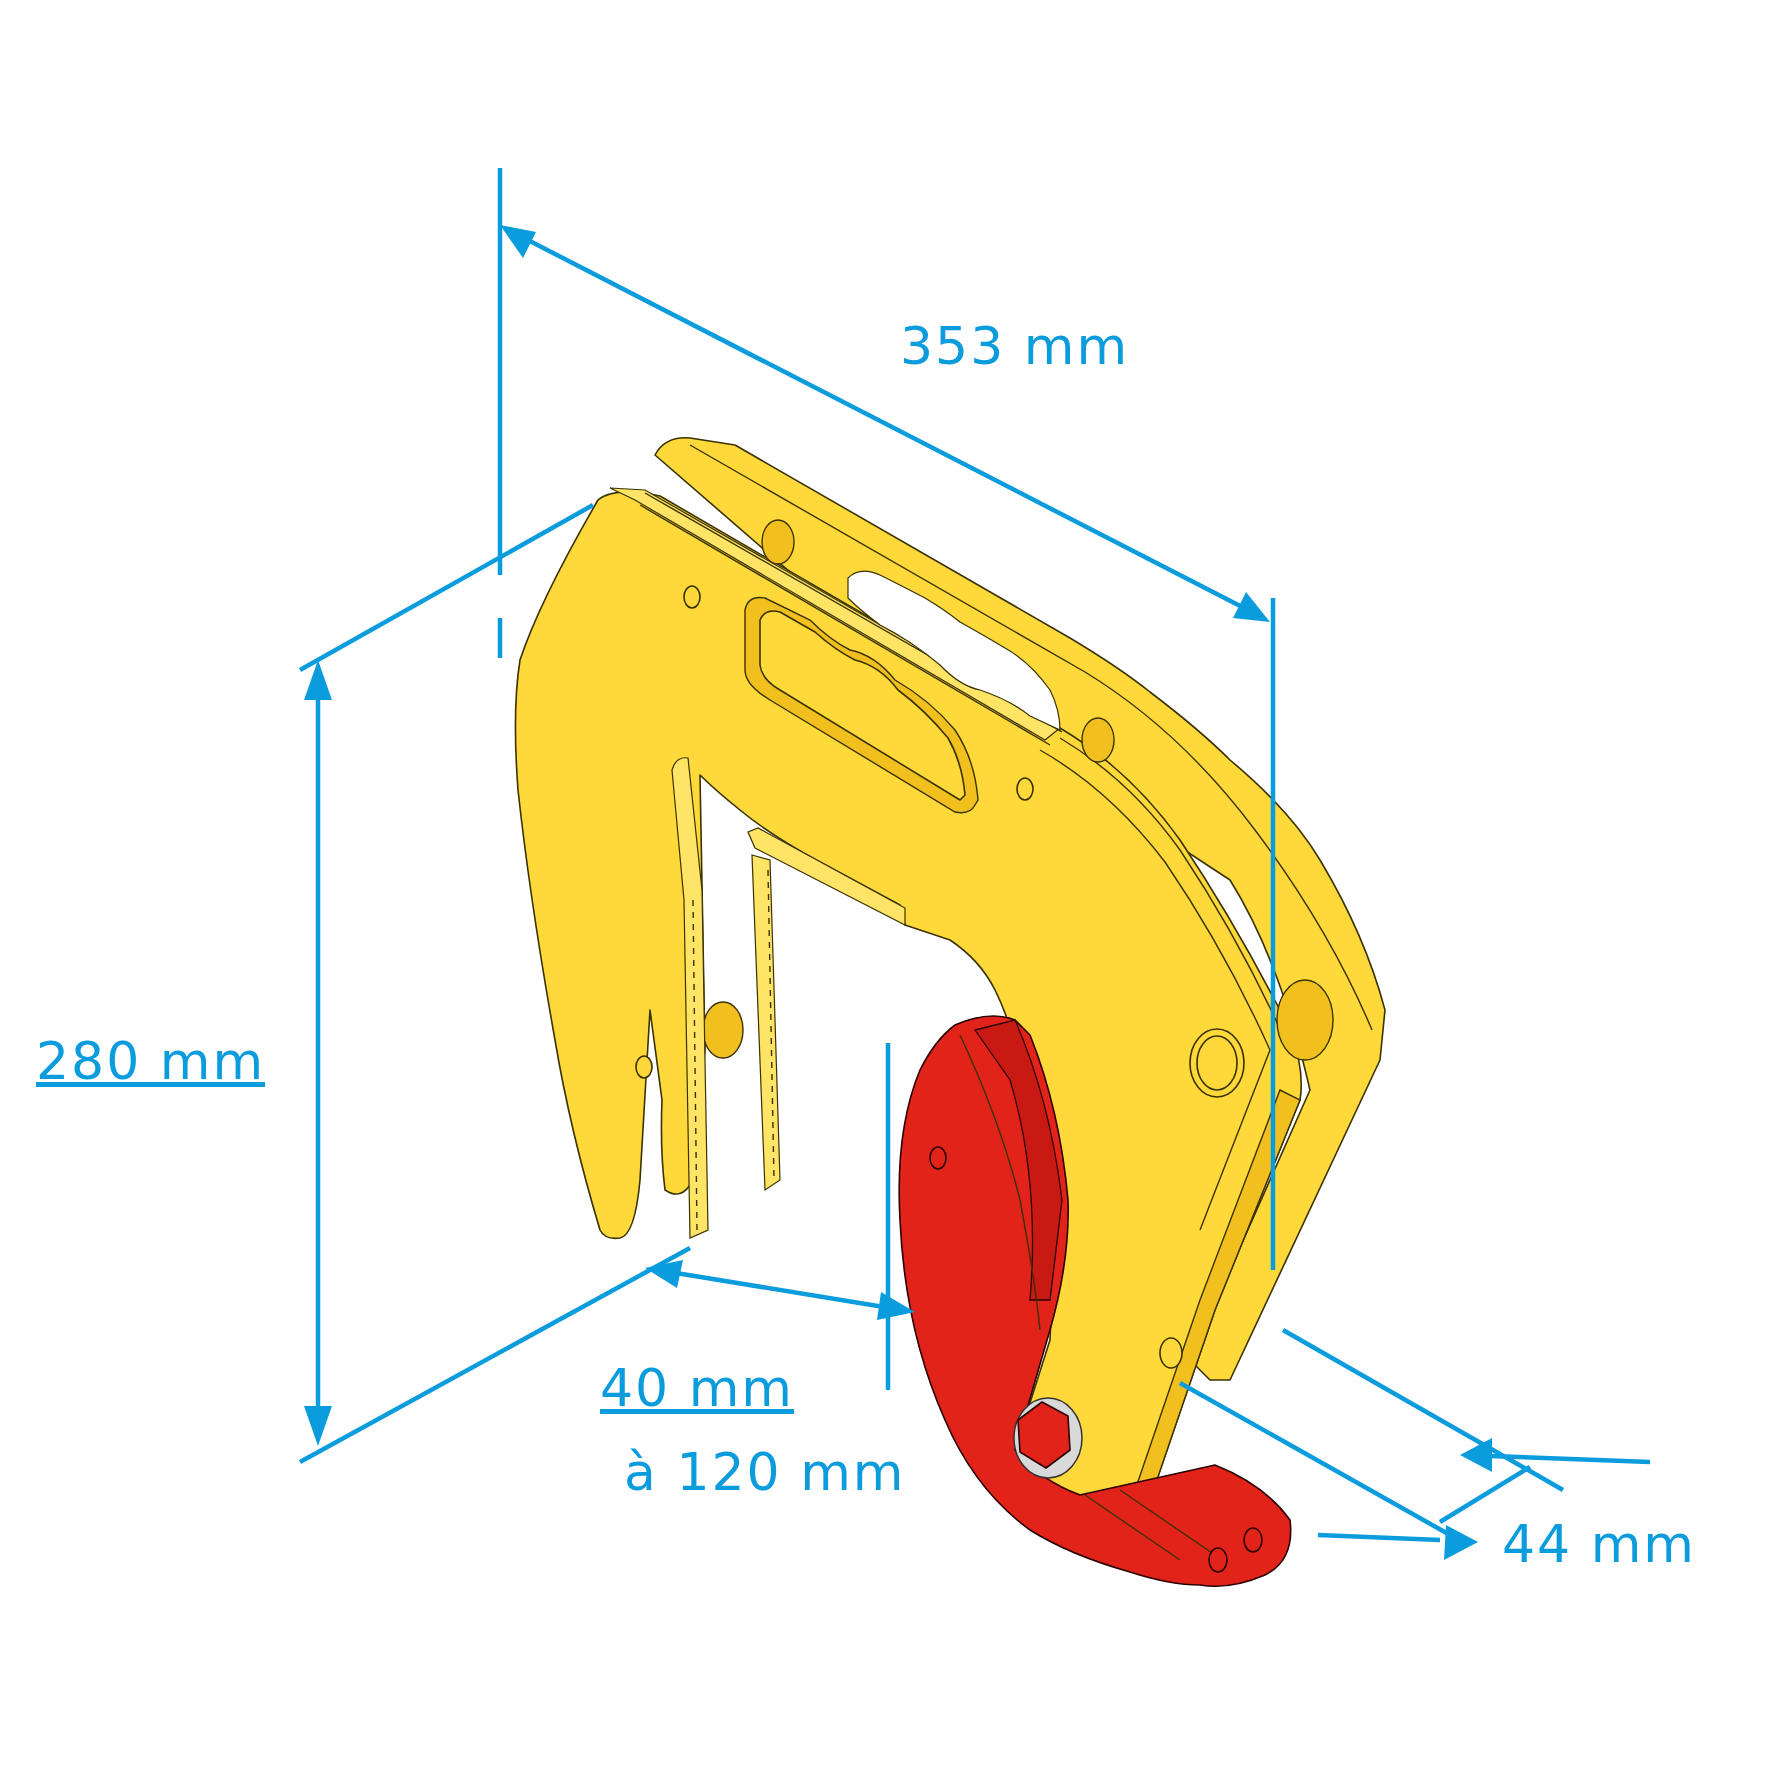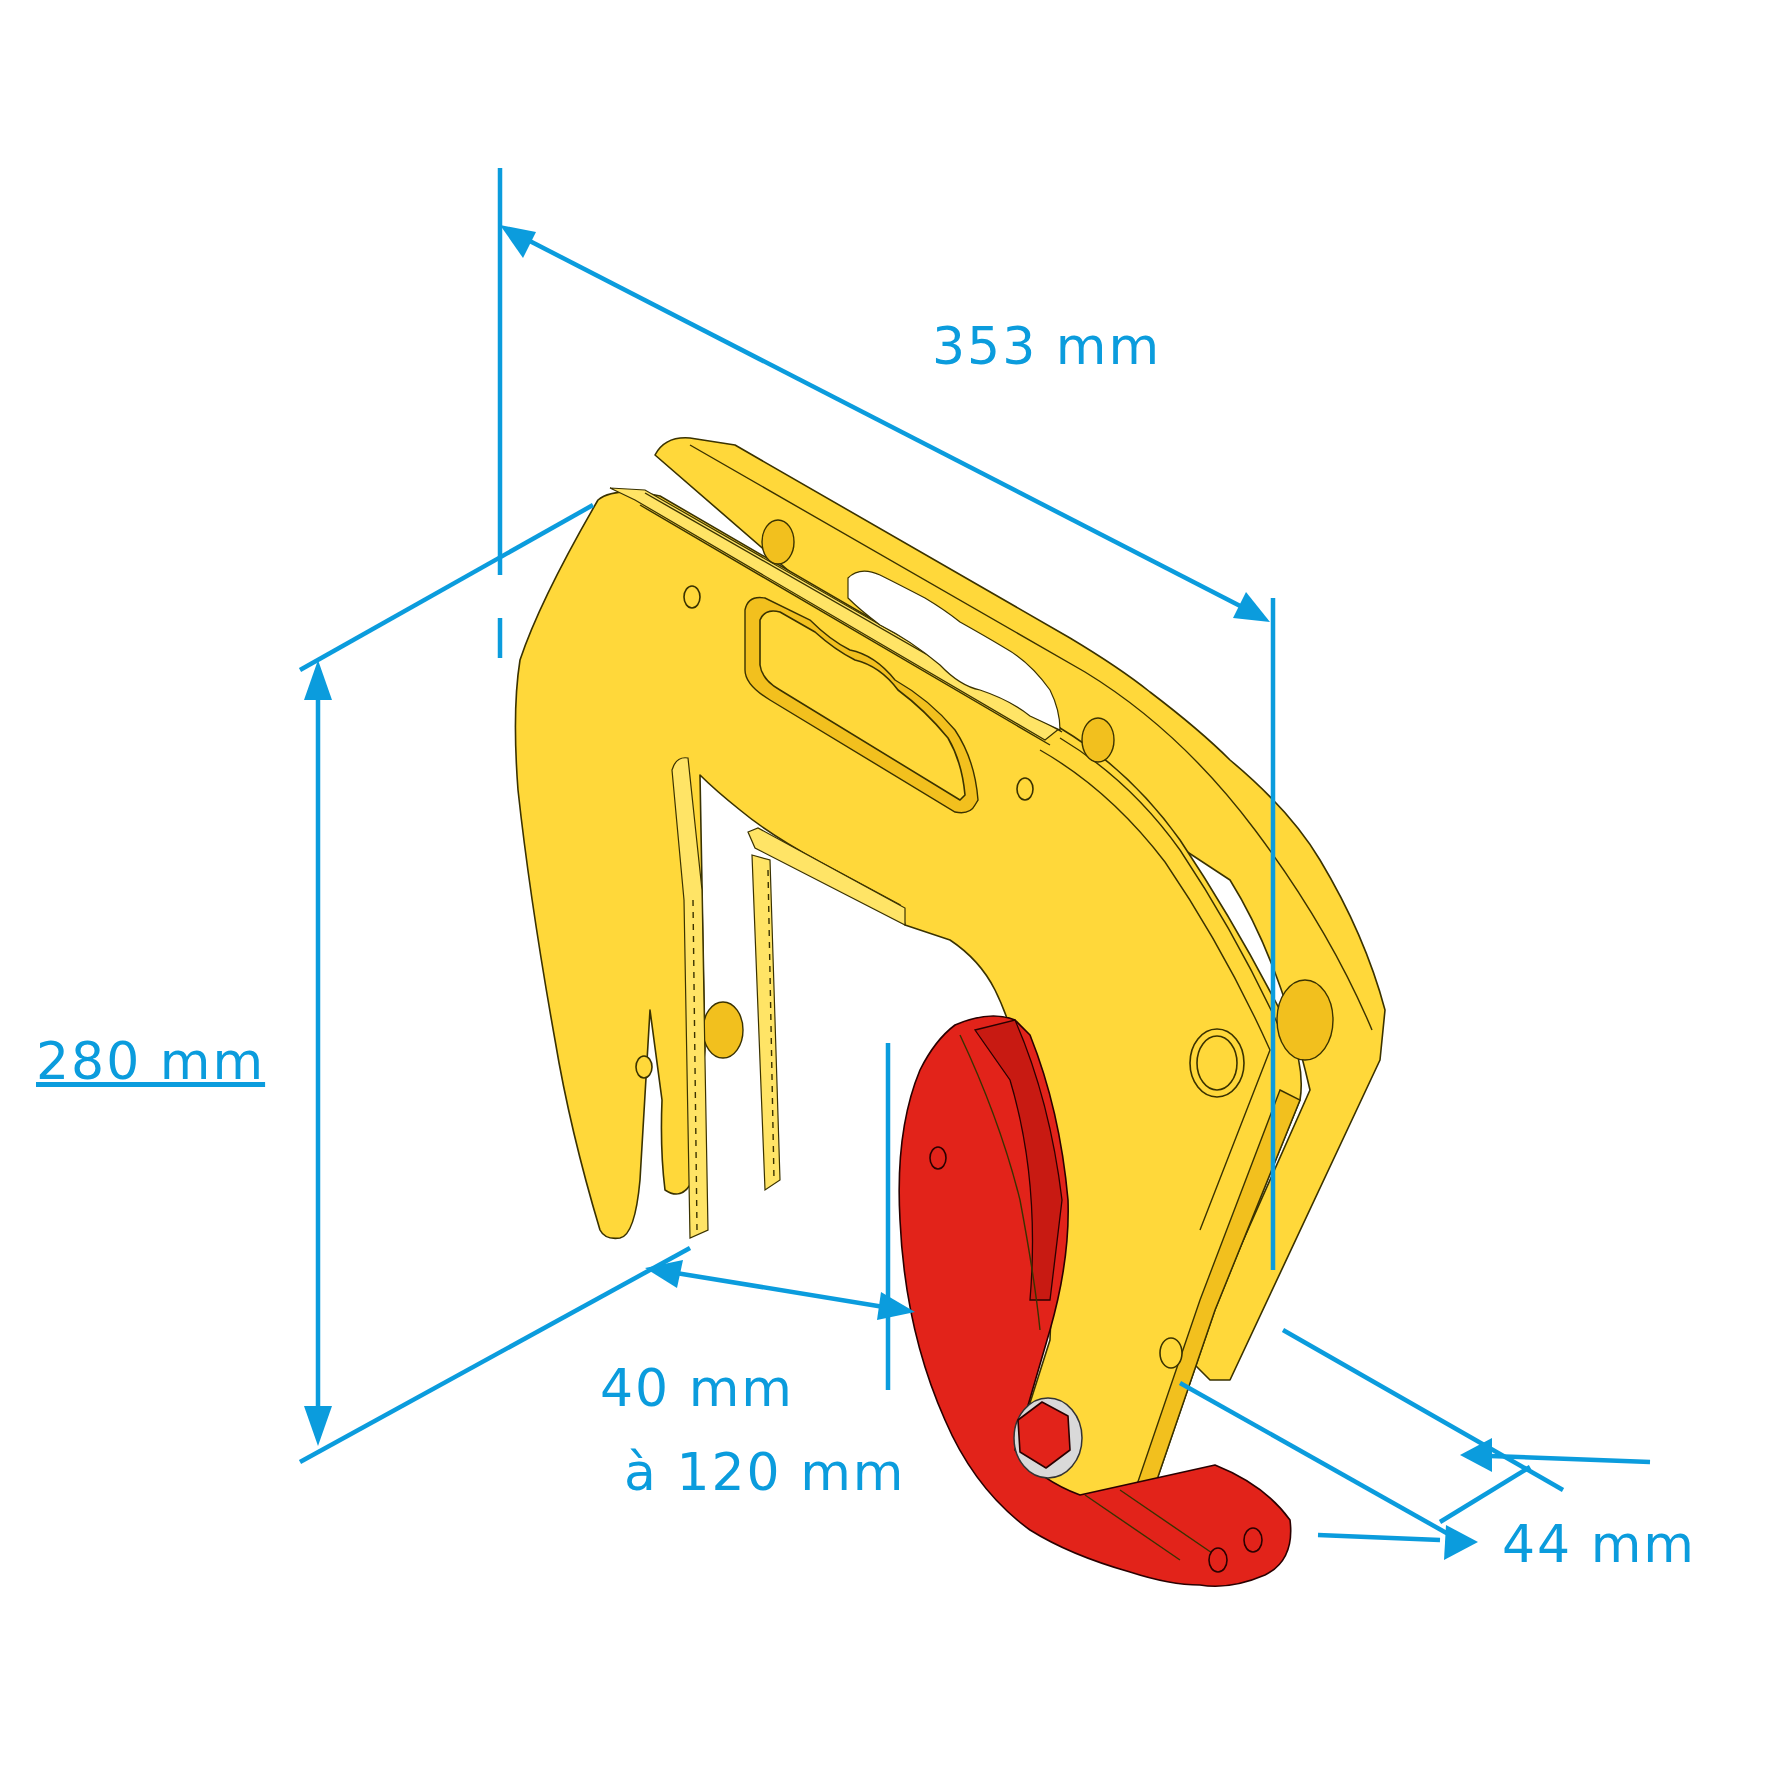--- a/index.html
+++ b/index.html
@@ -130,17 +130,17 @@
     <line class="dim-line" x1="1283" y1="1330" x2="1563" y2="1490"></line>
     <line class="dim-line" x1="1180" y1="1383" x2="1450" y2="1535"></line>
     <line class="dim-line" x1="1440" y1="1522" x2="1530" y2="1467"></line>
     <line class="dim-line" x1="1490" y1="1456" x2="1650" y2="1462"></line>
     <polygon class="arrowhead" points="1460,1455 1492,1438 1492,1472"></polygon>
     <line class="dim-line" x1="1318" y1="1535" x2="1440" y2="1540"></line>
     <polygon class="arrowhead" points="1478,1542 1446,1525 1444,1560"></polygon>
   </g>
 </svg>
 
-<div class="label" style="left:900px; top:320px;margin-left:32px;">353 mm</div>
+<div class="label" style="left:900px; top:320px;">353 mm</div>
 <div class="label" style="left:36px; top:1035px;text-decoration:underline;">280 mm</div>
-<div class="label" style="left:600px; top:1362px;">40 mm</div>
+<div class="label" style="left:600px; top:1362px;text-decoration:underline;">40 mm</div>
 <div class="label" style="left:624px; top:1446px;">à 120 mm</div>
 <div class="label" style="left:1502px; top:1518px;">44 mm</div>
 
 </body></html>

